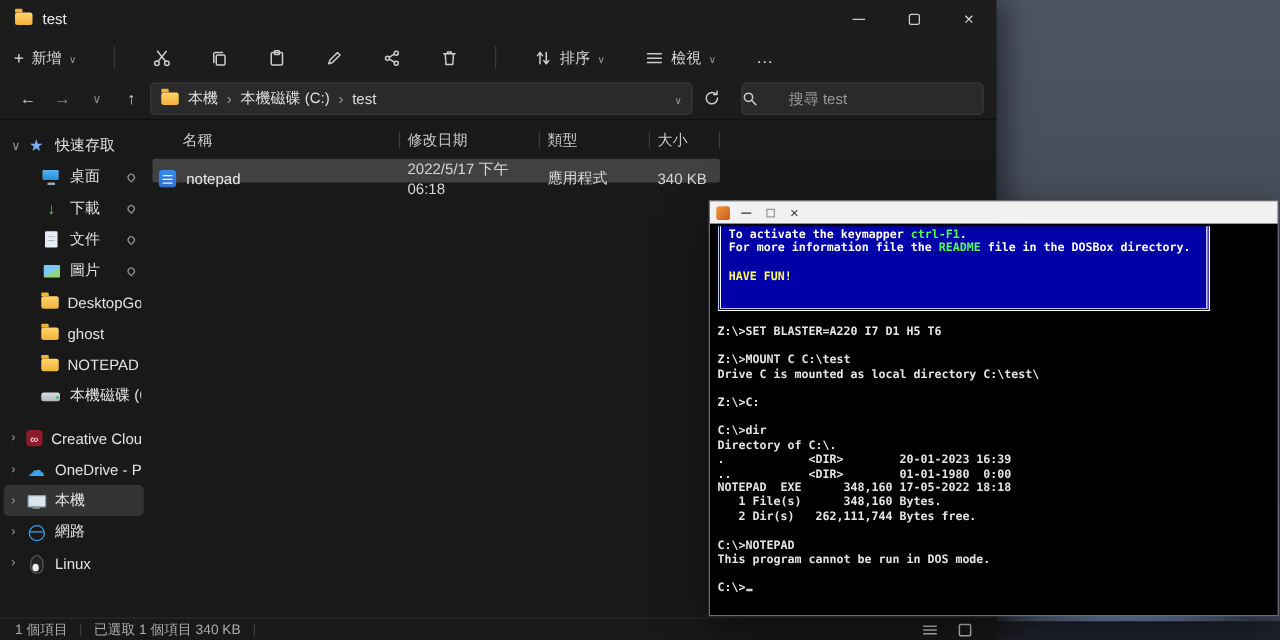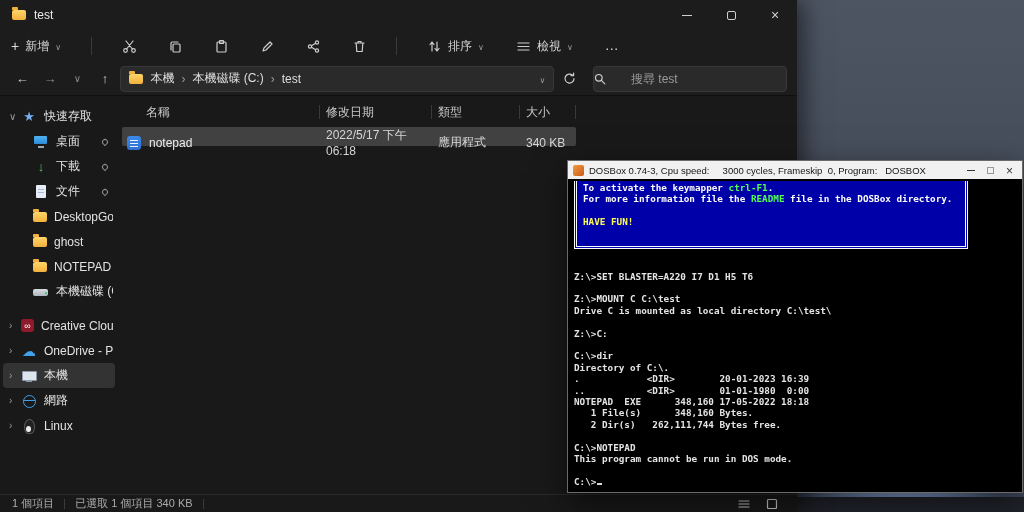--- a/index.html
+++ b/index.html
@@ -113,21 +113,21 @@
   .db-max { width:7px; height:7px; border:1px solid #999; display:block; }
   .db-close::before { content:"×"; font-size:12px; color:#333; line-height:1; }
 
   .db-console { position:absolute; top:18px; left:0; right:0; bottom:0; background:#000; overflow:hidden;
                 font-family:"DejaVu Sans Mono",monospace; font-size:9.3px; line-height:11.4px; font-weight:bold; color:#e4e4e4; padding:2px 6px 0 6px; }
   .db-welcome { width:394px; background:#0000a8; border-left:3px double #fcfcfc; border-right:3px double #fcfcfc;
                 border-bottom:3px double #fcfcfc; padding:1px 4px 18px 6px; }
   .wline { white-space:pre; min-height:11.4px; color:#fcfcfc; }
   .hl-green { color:#54fc54; }
   .wline.yellow { color:#fcfc54; }
-  .db-text { white-space:pre; margin-top:22px; }
+  .db-text { white-space:pre; margin-top:11px; }
   .cursor { display:inline-block; width:5px; height:2px; background:#d8d8d8; margin-left:1px; vertical-align:baseline; }
 </style>
 </head>
 <body>
 
 <div class="stage">
   <div class="desktop">
     <div class="bloom"></div>
   </div>
   <div class="taskbar"></div>
@@ -254,20 +254,25 @@
           <span class="ic ic-download"></span>
           <span class="side-label">下載</span>
           <span class="pin"></span>
         </div>
         <div class="side-item child">
           <span class="ic ic-doc"></span>
           <span class="side-label">文件</span>
           <span class="pin"></span>
         </div>
         <div class="side-item child">
+          <span class="ic ic-pic"></span>
+          <span class="side-label">圖片</span>
+          <span class="pin"></span>
+        </div>
+        <div class="side-item child">
           <span class="folder-ic"></span>
           <span class="side-label">DesktopGoose v0...</span>
         </div>
         <div class="side-item child">
           <span class="folder-ic"></span>
           <span class="side-label">ghost</span>
         </div>
         <div class="side-item child">
           <span class="folder-ic"></span>
           <span class="side-label">NOTEPAD</span>
@@ -339,21 +344,20 @@
               <rect x="1.5" y="1.5" width="9" height="9" rx="1"></rect>
             </svg>
           </span>
       </span>
     </div>
   </div>
 
   <div class="dosbox">
     <div class="db-titlebar">
       <span class="db-appicon"></span>
-      <span class="db-title">DOSBox 0.74-3, Cpu speed:     3000 cycles, Frameskip  0, Program:   DOSBOX</span>
       <span class="db-controls">
         <span>
             <span class="db-min"></span>
           </span>
         <span>
             <span class="db-max"></span>
           </span>
         <span class="db-close"></span>
       </span>
     </div>

